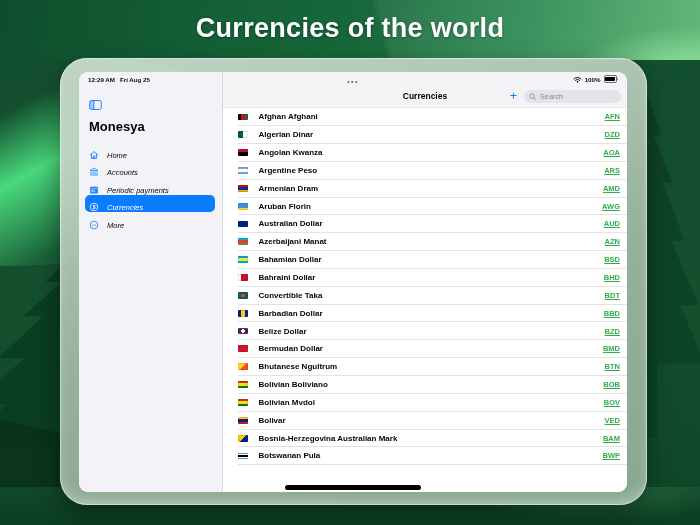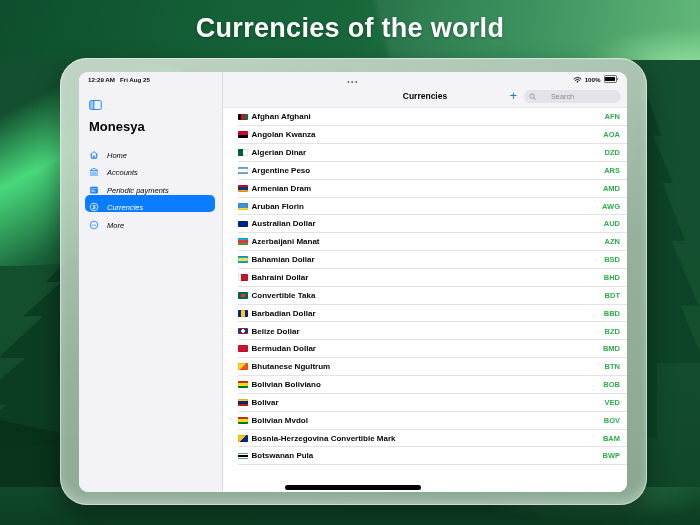--- a/index.html
+++ b/index.html
@@ -66,33 +66,33 @@
   .nav-item.selected{background:var(--accent,#0a7cff);color:#fff;}
   .nav-item.selected .nav-icon{color:#fff;}
 
   .main{flex:1;position:relative;background:#f4f4f6;padding-top:14px;box-sizing:border-box;}
   .main-header{height:21px;position:relative;}
   .main-title{position:absolute;left:0;right:0;top:0;height:21px;line-height:21px;
     text-align:center;font-size:8.5px;font-weight:bold;color:#000;}
   .header-actions{position:absolute;right:6px;top:0;height:21px;display:flex;align-items:center;gap:7px;}
   .add-btn{color:var(--accent,#0a7cff);font-size:12.5px;font-weight:300;line-height:1;background:none;border:none;padding:0;}
   .search-pill{width:97px;height:13px;background:#e3e3e9;border-radius:7px;display:flex;
-    align-items:center;padding:0 5px;gap:14px;box-sizing:border-box;}
+    align-items:center;padding:0 5px;gap:3px;box-sizing:border-box;}
   .search-pill input{border:none;background:transparent;outline:none;width:100%;
     font-size:7.3px;color:#333;font-family:inherit;padding:0;}
   .search-pill input::placeholder{color:#8a8a8e;}
 
   .list{position:absolute;top:35px;left:0;right:0;bottom:0;background:#fff;overflow:hidden;
     border-top:0.7px solid rgba(60,60,67,0.12);}
   .row{height:17.85px;display:flex;align-items:center;padding:0 7px 0 15px;position:relative;box-sizing:border-box;}
   .row::after{content:"";position:absolute;left:15px;right:0;bottom:0;height:0.7px;background:rgba(60,60,67,0.14);}
   .flag{width:9.5px;height:6.8px;border-radius:1px;flex:none;
     box-shadow:inset 0 0 0 0.4px rgba(0,0,0,0.22);}
-  .cname{margin-left:4px;font-size:8px;font-weight:600;color:#050505;white-space:nowrap;}
-  .ccode{margin-left:auto;font-size:7.5px;font-weight:bold;color:var(--code-green,#2fae4e);}
+  .cname{margin-left:11px;font-size:8px;font-weight:600;color:#050505;white-space:nowrap;}
+  .ccode{margin-left:auto;font-size:7.5px;font-weight:bold;color:var(--code-green,#2fae4e);text-decoration:underline;}
 
   .home-indicator{position:absolute;bottom:2.5px;left:50%;transform:translateX(-50%);
     width:136px;height:4.6px;background:#000;border-radius:2.6px;z-index:9;}
 </style>
 </head>
 <body>
 
 <div class="bg-base"></div>
 <div class="bg-aurora"></div>
 <div class="tree tree-right"></div>
@@ -208,30 +208,30 @@
             </div>
           </div>
         </div>
         <div class="list" id="currency-list">
             <div class="row">
     <span class="flag" style="background: linear-gradient(90deg, rgb(0, 0, 0) 0%, rgb(0, 0, 0) 33.3333%, rgb(200, 16, 46) 33.3333%, rgb(200, 16, 46) 66.6667%, rgb(0, 122, 54) 66.6667%, rgb(0, 122, 54) 100%);"></span>
     <span class="cname">Afghan Afghani</span>
     <span class="ccode">AFN</span>
   </div>
             <div class="row">
+    <span class="flag" style="background: linear-gradient(90deg, rgb(0, 98, 51) 0%, rgb(0, 98, 51) 50%, rgb(255, 255, 255) 50%, rgb(255, 255, 255) 100%);"></span>
+    <span class="cname">Algerian Dinar</span>
+    <span class="ccode">DZD</span>
+  </div>
+            <div class="row">
     <span class="flag" style="background: linear-gradient(rgb(204, 9, 47) 0%, rgb(204, 9, 47) 50%, rgb(0, 0, 0) 50%, rgb(0, 0, 0) 100%);"></span>
     <span class="cname">Angolan Kwanza</span>
     <span class="ccode">AOA</span>
   </div>
             <div class="row">
-    <span class="flag" style="background: linear-gradient(90deg, rgb(0, 98, 51) 0%, rgb(0, 98, 51) 50%, rgb(255, 255, 255) 50%, rgb(255, 255, 255) 100%);"></span>
-    <span class="cname">Algerian Dinar</span>
-    <span class="ccode">DZD</span>
-  </div>
-            <div class="row">
     <span class="flag" style="background: linear-gradient(rgb(116, 172, 223) 0%, rgb(116, 172, 223) 33.3333%, rgb(255, 255, 255) 33.3333%, rgb(255, 255, 255) 66.6667%, rgb(116, 172, 223) 66.6667%, rgb(116, 172, 223) 100%);"></span>
     <span class="cname">Argentine Peso</span>
     <span class="ccode">ARS</span>
   </div>
             <div class="row">
     <span class="flag" style="background: linear-gradient(rgb(217, 0, 18) 0%, rgb(217, 0, 18) 33.3333%, rgb(0, 51, 160) 33.3333%, rgb(0, 51, 160) 66.6667%, rgb(242, 168, 0) 66.6667%, rgb(242, 168, 0) 100%);"></span>
     <span class="cname">Armenian Dram</span>
     <span class="ccode">AMD</span>
   </div>
             <div class="row">
@@ -283,32 +283,32 @@
     <span class="flag" style="background: linear-gradient(135deg, rgb(255, 213, 32) 0%, rgb(255, 213, 32) 50%, rgb(255, 78, 18) 50%, rgb(255, 78, 18) 100%);"></span>
     <span class="cname">Bhutanese Ngultrum</span>
     <span class="ccode">BTN</span>
   </div>
             <div class="row">
     <span class="flag" style="background: linear-gradient(rgb(213, 43, 30) 0%, rgb(213, 43, 30) 33.3333%, rgb(249, 227, 0) 33.3333%, rgb(249, 227, 0) 66.6667%, rgb(0, 121, 52) 66.6667%, rgb(0, 121, 52) 100%);"></span>
     <span class="cname">Bolivian Boliviano</span>
     <span class="ccode">BOB</span>
   </div>
             <div class="row">
+    <span class="flag" style="background: linear-gradient(rgb(213, 43, 30) 0%, rgb(213, 43, 30) 33.3333%, rgb(249, 227, 0) 33.3333%, rgb(249, 227, 0) 66.6667%, rgb(0, 121, 52) 66.6667%, rgb(0, 121, 52) 100%);"></span>
+    <span class="cname">Bolivian Mvdol</span>
+    <span class="ccode">BOV</span>
+  </div>
+            <div class="row">
     <span class="flag" style="background: linear-gradient(rgb(252, 209, 22) 0%, rgb(252, 209, 22) 33.3333%, rgb(0, 36, 125) 33.3333%, rgb(0, 36, 125) 66.6667%, rgb(207, 20, 43) 66.6667%, rgb(207, 20, 43) 100%);"></span>
     <span class="cname">Bolivar</span>
     <span class="ccode">VED</span>
   </div>
             <div class="row">
-    <span class="flag" style="background: linear-gradient(rgb(213, 43, 30) 0%, rgb(213, 43, 30) 33.3333%, rgb(249, 227, 0) 33.3333%, rgb(249, 227, 0) 66.6667%, rgb(0, 121, 52) 66.6667%, rgb(0, 121, 52) 100%);"></span>
-    <span class="cname">Bolivian Mvdol</span>
-    <span class="ccode">BOV</span>
-  </div>
-            <div class="row">
     <span class="flag" style="background: linear-gradient(135deg, rgb(254, 203, 0) 0%, rgb(254, 203, 0) 50%, rgb(0, 35, 149) 50%, rgb(0, 35, 149) 100%);"></span>
-    <span class="cname">Bosnia-Herzegovina Convertible Mark</span>
+    <span class="cname">Bosnia-Herzegovina Australian Mark</span>
     <span class="ccode">BAM</span>
   </div>
             <div class="row">
     <span class="flag" style="background: linear-gradient(rgb(109, 169, 210) 0%, rgb(109, 169, 210) 20%, rgb(255, 255, 255) 20%, rgb(255, 255, 255) 40%, rgb(0, 0, 0) 40%, rgb(0, 0, 0) 60%, rgb(255, 255, 255) 60%, rgb(255, 255, 255) 80%, rgb(109, 169, 210) 80%, rgb(109, 169, 210) 100%);"></span>
     <span class="cname">Botswanan Pula</span>
     <span class="ccode">BWP</span>
   </div>
           </div>
       </div>
     </div>

